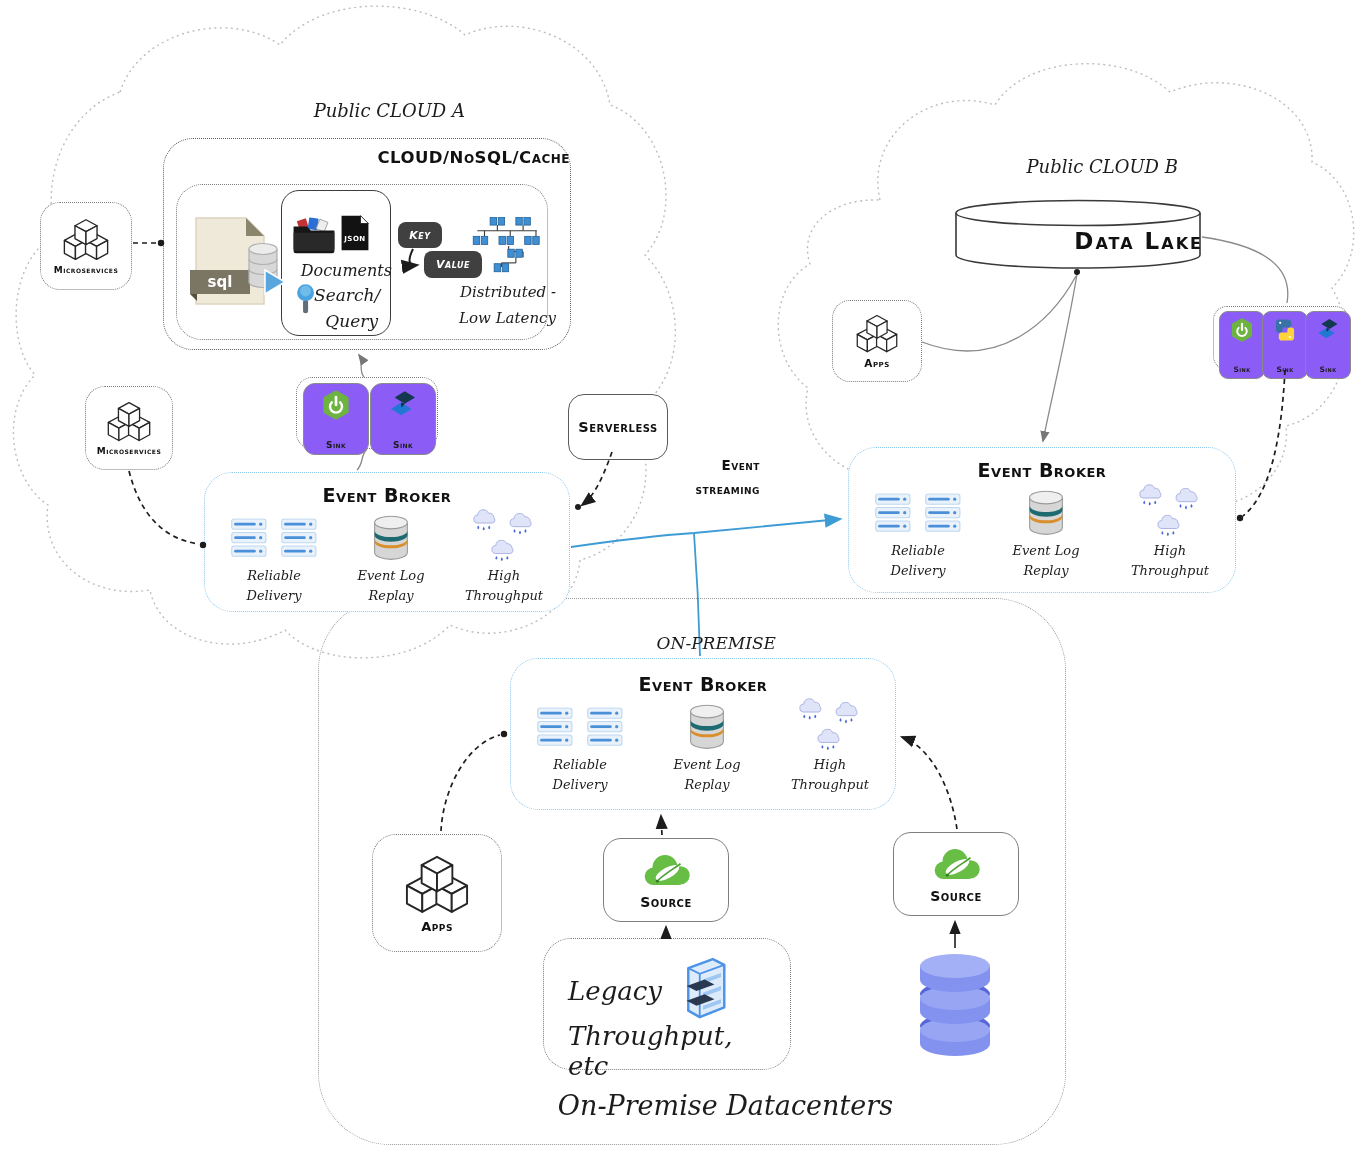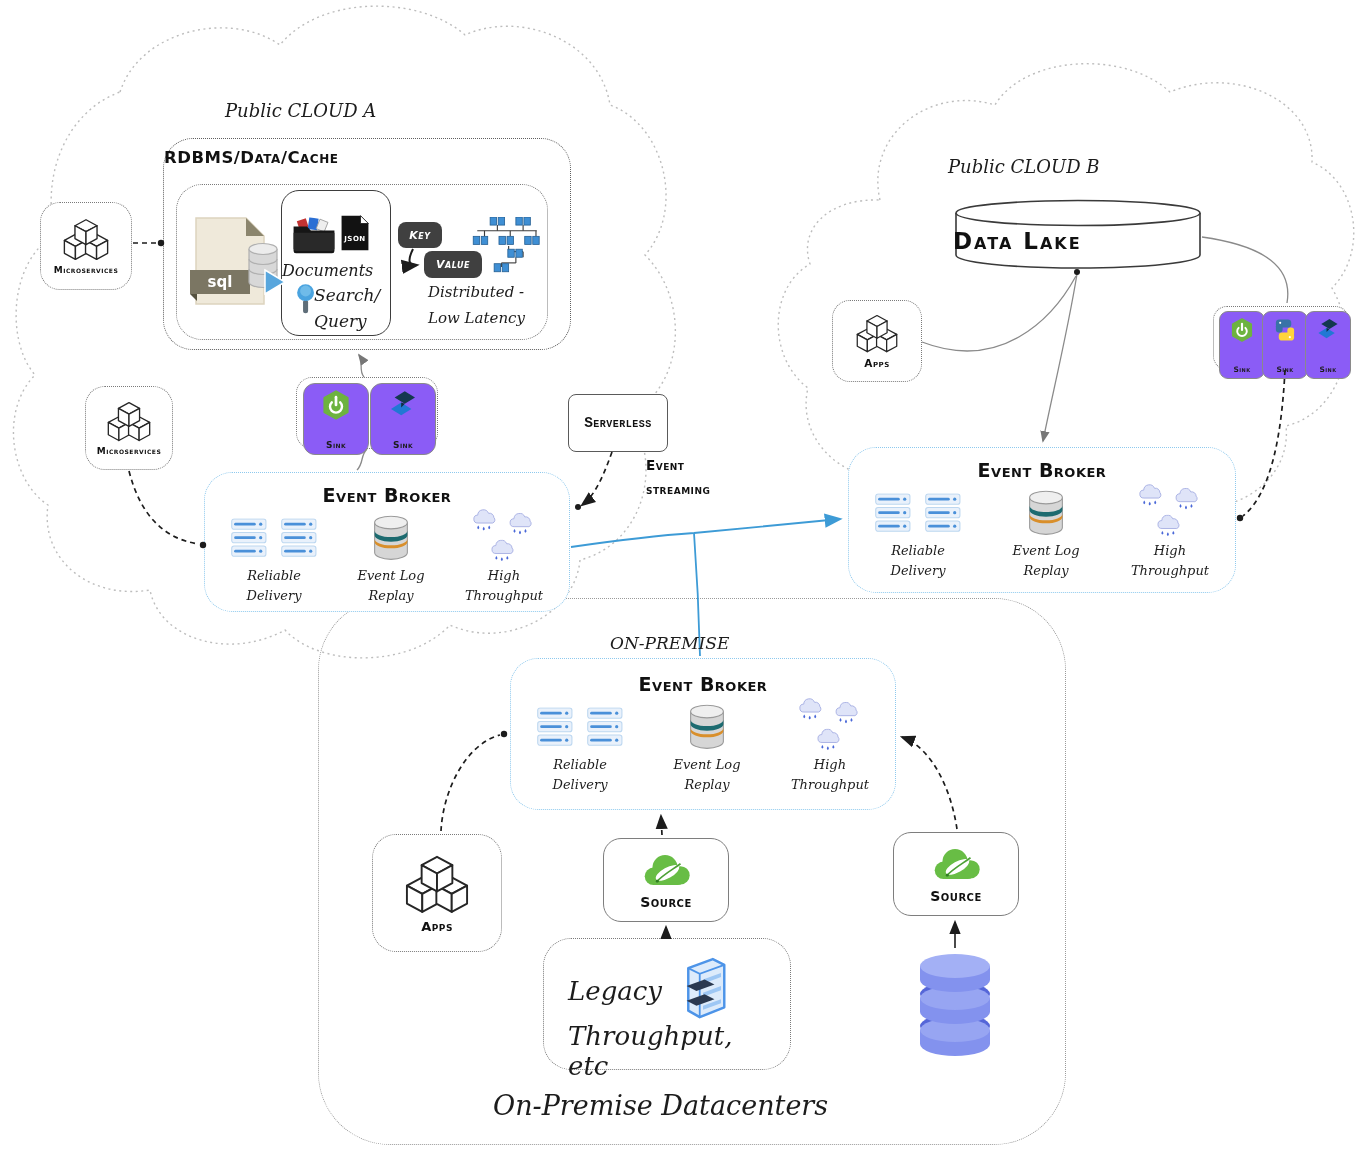--- a/index.html
+++ b/index.html
@@ -8,21 +8,21 @@
   .abs{position:absolute;box-sizing:border-box;}
   .box{position:absolute;box-sizing:border-box;background:#fff;z-index:2;}
   .lbl{position:absolute;z-index:4;}
   .dotted{border:1.5px dotted #5f5f5f;}
   .dotted-md{border:1.5px dotted #7a7a7a;}
   .dotted-lt{border:1.5px dotted #9a9a9a;}
   .broker{border:1.6px dotted #8ec9ee;border-radius:28px;display:flex;flex-direction:column;}
   .marker{font-weight:800;font-variant:small-caps;letter-spacing:.5px;color:#111;}
   .hand{font-family:"DejaVu Serif",serif;font-style:italic;color:#1c1c1c;}
   .pre{white-space:pre-line;}
-  .ctr{text-align:left;}
+  .ctr{text-align:right;}
   .broker-title{margin-top:11px;text-align:center;font-size:19px;}
   .broker-features{display:flex;justify-content:space-between;padding:0 26px;margin-top:8px;flex:1;}
   .feature{display:flex;flex-direction:column;align-items:center;}
   .feature .icons{height:48px;display:flex;align-items:center;gap:14px;}
   .feature .cap{margin-top:4px;font-size:13px;line-height:1.55;text-align:center;}
   .badge{position:absolute;background:#404040;color:#fff;border-radius:8px;z-index:3;
          display:flex;align-items:center;justify-content:center;font-weight:800;
          font-variant:small-caps;font-style:italic;font-size:11px;letter-spacing:.5px;}
   .sinkitem{position:absolute;background:#8b5cf6;border:1.4px solid #8a8a8a;border-radius:12px;
             display:flex;flex-direction:column;align-items:center;justify-content:space-between;
@@ -208,21 +208,21 @@
       <path d="M120 92 C140 30 230 10 280 45 C320 -5 420 -5 465 35 C520 10 600 40 610 105 C665 125 685 210 645 255 C690 300 685 385 630 415 C665 470 640 545 580 560 C575 615 505 650 450 625 C410 668 320 668 285 630 C230 660 160 640 150 590 C90 600 40 560 48 505 C10 480 0 410 35 375 C5 340 10 260 55 235 C40 170 70 110 120 92 Z"></path>
       <path d="M880 200 C865 135 930 85 995 105 C1025 55 1125 50 1170 92 C1235 65 1315 100 1312 162 C1358 182 1368 252 1332 288 C1362 340 1342 412 1286 426 C1292 482 1230 522 1174 502 C1148 542 1072 546 1038 510 C988 546 912 530 898 478 C842 484 796 438 808 388 C768 358 768 288 810 264 C798 228 830 198 880 200 Z"></path>
     </g>
   </svg>
 
   <div class="abs dotted-lt" style="left:318px;top:598px;width:748px;height:547px;border-radius:72px;z-index:0;"></div>
 
   <div class="lbl hand ctr" style="left:225px;top:100px;width:240px;font-size:18px;">Public CLOUD A</div>
 
   <div class="box dotted" style="left:163px;top:138px;width:408px;height:212px;border-radius:30px;">
-    <div class="marker ctr" style="margin-top:9px;font-size:16.5px;">RDBMS/Data/Cache</div>
+    <div class="marker ctr" style="margin-top:9px;font-size:16.5px;">CLOUD/NoSQL/Cache</div>
   </div>
   <div class="box dotted-md" style="left:176px;top:184px;width:372px;height:156px;border-radius:26px;"></div>
 
   <svg class="abs" style="left:190px;top:216px;z-index:3" width="92" height="94" viewBox="0 0 92 94">
       <use href="#sym-sqlfile"></use>
     </svg>
   <div class="lbl" style="left:190px;top:270px;width:60px;height:24px;line-height:24px;text-align:center;color:#fff;font-weight:700;font-size:15px;">sql</div>
   <svg class="abs" style="left:247px;top:242px;z-index:3" width="40" height="54" viewBox="0 0 40 54">
       <use href="#sym-smalldb"></use>
     </svg>
@@ -280,21 +280,21 @@
     <div class="sinkitem" style="left:73px;top:5px;width:60px;height:60px;">
       <span>
           <svg width="30" height="30" viewBox="0 0 100 100">
             <use href="#sym-layers"></use>
           </svg>
         </span>
       <span class="sinklbl">Sink</span>
     </div>
   </div>
 
-  <div class="box" style="left:568px;top:394px;width:100px;height:58px;border-radius:8px;border:1.6px solid #5a5a5a;display:flex;align-items:center;justify-content:center;font-family:Liberation Mono, monospace;">
+  <div class="box" style="left:568px;top:394px;width:100px;height:66px;border-radius:16px;border:1.6px solid #5a5a5a;display:flex;align-items:center;justify-content:center;">
     <span class="marker" style="font-size:14.5px;">Serverless</span>
   </div>
 
   <div class="box broker" style="left:204px;top:472px;width:366px;height:140px;">
     <div class="broker-title marker">Event Broker</div>
     <div class="broker-features">
       <div class="feature">
         <div class="icons">
           <span>
               <svg width="36" height="40" viewBox="0 0 40 44">

